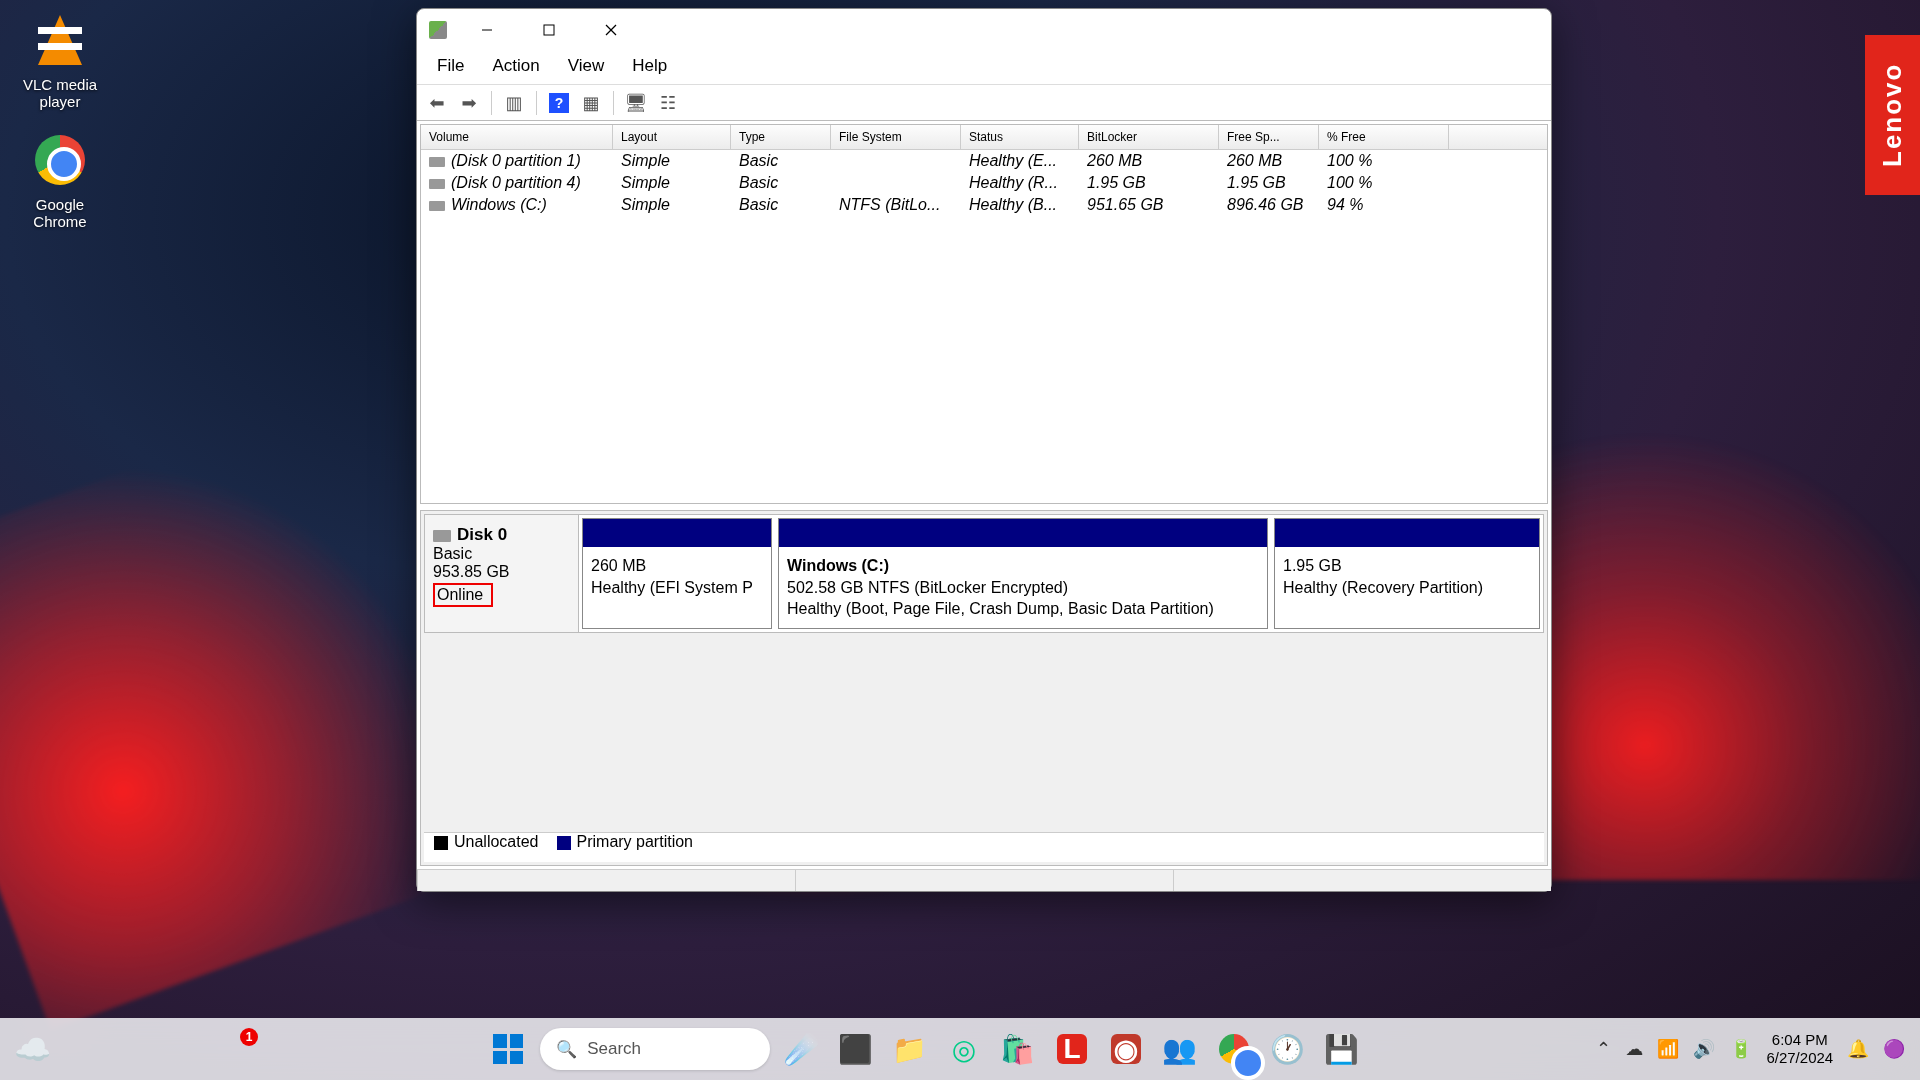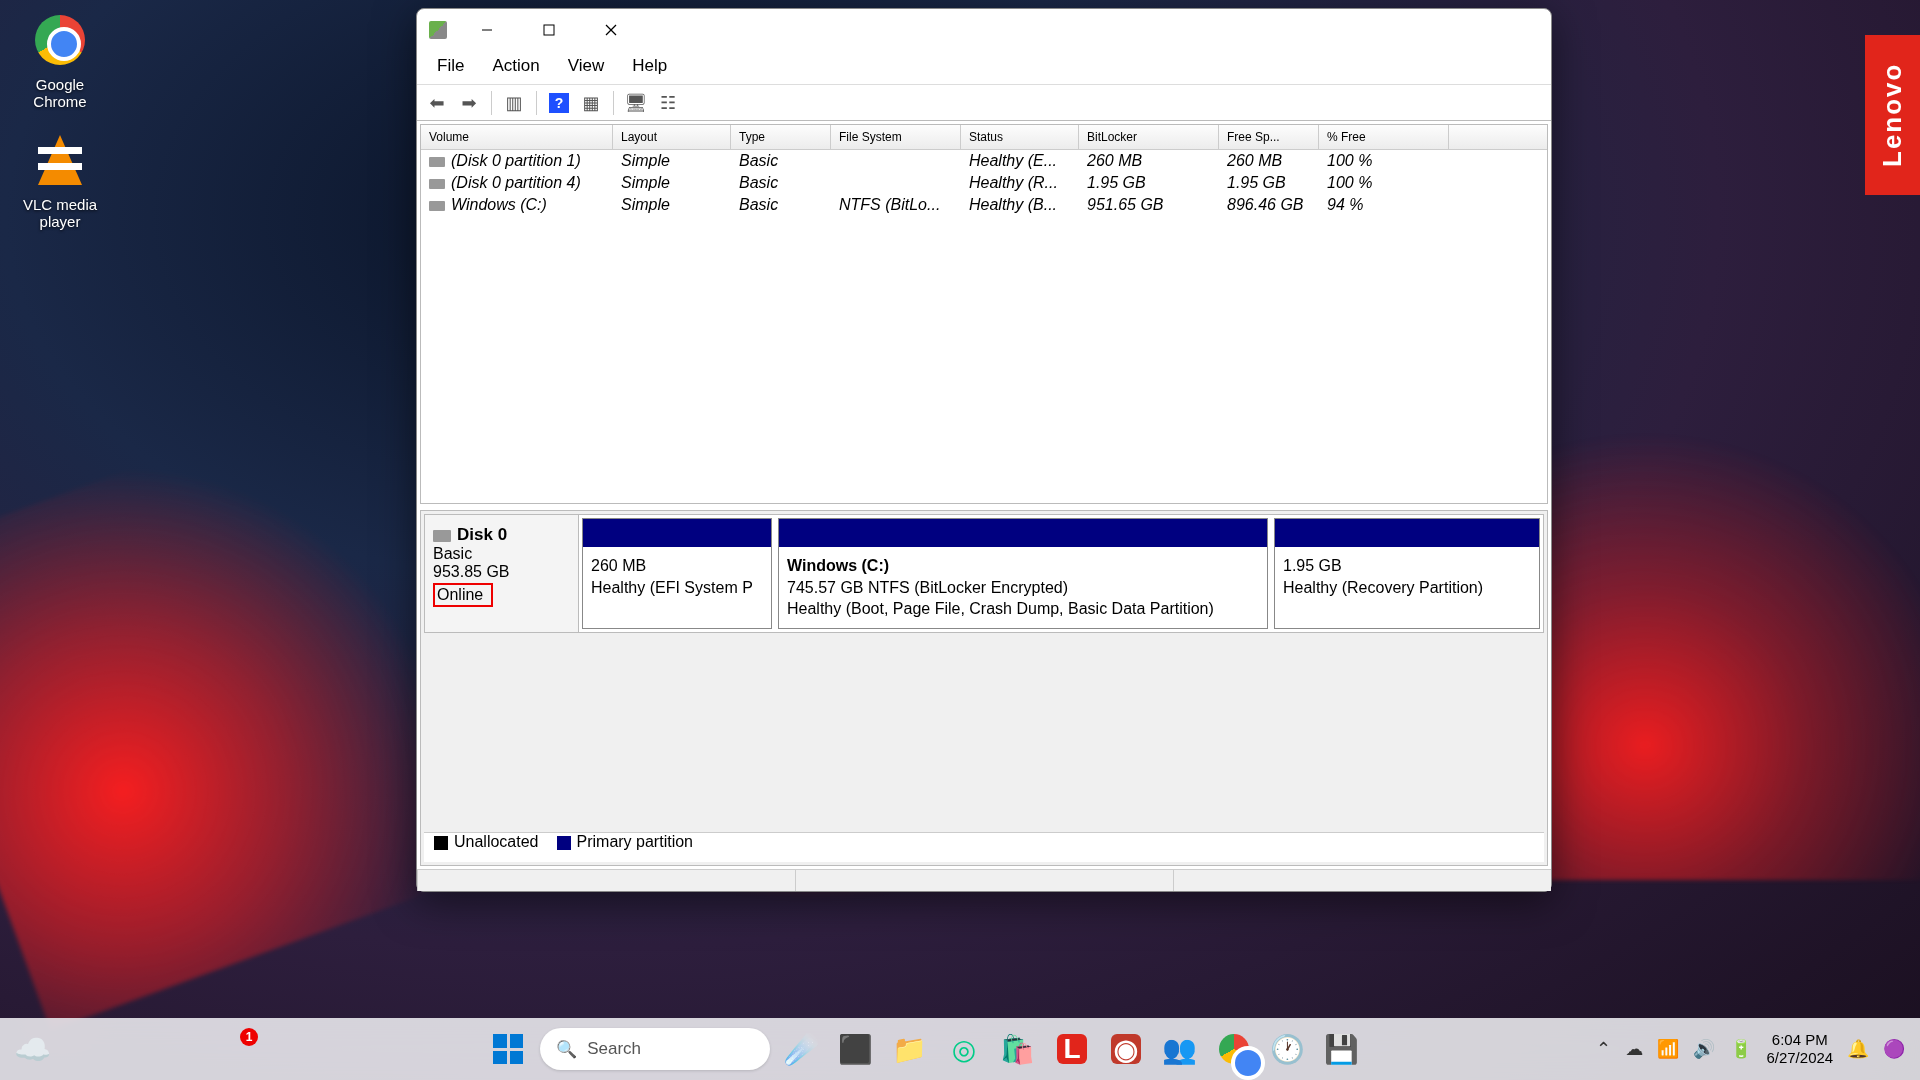--- a/index.html
+++ b/index.html
@@ -117,29 +117,29 @@
 <div class="desktop">
   <div class="red-wave-left"></div>
   <div class="red-wave-center"></div>
   <div class="red-wave-right"></div>
 
   <div class="lenovo-badge">Lenovo</div>
 
   <div class="desktop-icons">
     <div class="desktop-icon">
       <div class="icon">
-          <div class="chrome-circle"></div>
-        </div>
-      <div>Google Chrome</div>
+          <div class="vlc-cone"></div>
+        </div>
+      <div>VLC media player</div>
     </div>
     <div class="desktop-icon">
       <div class="icon">
-          <div class="vlc-cone"></div>
-        </div>
-      <div>VLC media player</div>
+          <div class="chrome-circle"></div>
+        </div>
+      <div>Google Chrome</div>
     </div>
   </div>
 
   <div class="window">
     <div class="titlebar">
       <div class="titlebar-icon"></div>
       <div class="win-controls">
         <div class="win-btn">
           <svg width="12" height="12">
               <line x1="1" y1="6" x2="11" y2="6" stroke="#000" stroke-width="1"></line>
@@ -251,21 +251,21 @@
               <div class="part-bar"></div>
               <div class="part-body">
                 <div>260 MB</div>
                 <div>Healthy (EFI System P</div>
               </div>
             </div>
             <div class="partition" style="width: 490px;">
               <div class="part-bar"></div>
               <div class="part-body">
                 <div class="part-name">Windows  (C:)</div>
-                <div>745.57 GB NTFS (BitLocker Encrypted)</div>
+                <div>502.58 GB NTFS (BitLocker Encrypted)</div>
                 <div>Healthy (Boot, Page File, Crash Dump, Basic Data Partition)</div>
               </div>
             </div>
             <div class="partition" style="width: 266px;">
               <div class="part-bar"></div>
               <div class="part-body">
                 <div>1.95 GB</div>
                 <div>Healthy (Recovery Partition)</div>
               </div>
             </div>

